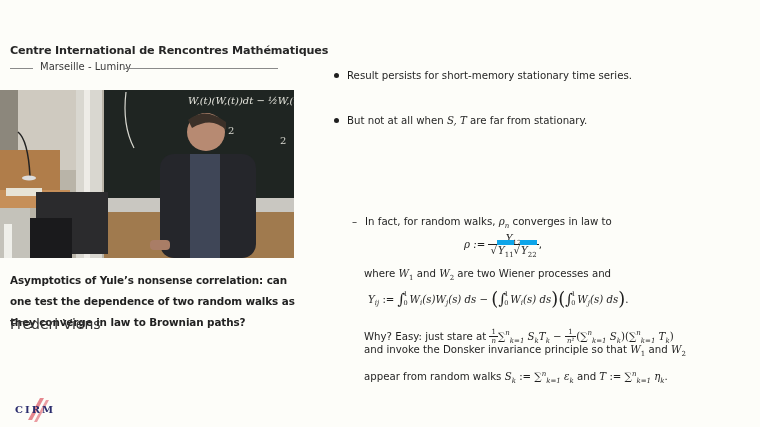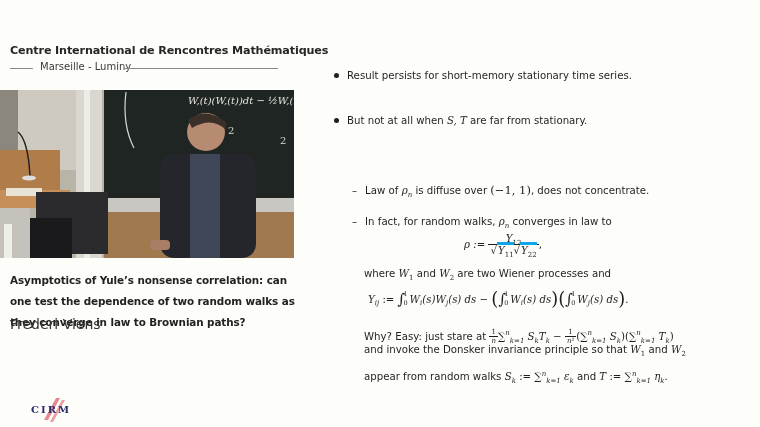--- a/index.html
+++ b/index.html
@@ -31,42 +31,42 @@
   }
   .talk-title {
     position: absolute; left: 10px; top: 270px; width: 285px;
     font-weight: bold; font-size: 10.4px; line-height: 21px; color: #222;
     letter-spacing: -0.1px;
   }
   .speaker {
     position: absolute; left: 10px; top: 316px;
     font-size: 14px; color: #333;
   }
-  .logo { position: absolute; left: 14px; top: 396px; width: 42px; height: 26px; margin-left: 16px; }
+  .logo { position: absolute; left: 14px; top: 396px; width: 42px; height: 26px; }
   
   .slide {
     position: absolute; left: 300px; top: 0; width: 460px; height: 427px;
     font-family: "DejaVu Sans", sans-serif; font-size: 10.2px; color: #1f1f1f;
   }
   .slide .row { position: absolute; white-space: nowrap; }
   .bullet-dot { display: inline-block; width: 5px; height: 5px; border-radius: 50%; background: #1f1f1f; vertical-align: middle; margin-right: 8px; position: relative; top: -1px; }
   .dash { display: inline-block; margin-right: 8px; }
   .m { font-family: "DejaVu Serif", serif; font-style: italic; }
   .mr { font-family: "DejaVu Serif", serif; }
   sub, sup { font-size: 7px; line-height: 0; }
   .frac { display: inline-block; vertical-align: middle; text-align: center; }
   .frac .num { display: block; padding: 0 2px; }
   .frac .den { display: block; border-top: 1px solid #1f1f1f; padding: 0 2px; }
   .frac.small { font-size: 7px; }
   .frac.small .den { border-top-width: 0.8px; }
   .big-paren { font-family: "DejaVu Serif", serif; font-size: 18px; vertical-align: middle; line-height: 1; }
   .int { font-family: "DejaVu Serif", serif; font-size: 15px; vertical-align: middle; font-style: italic; }
   .limits { display: inline-block; vertical-align: middle; font-size: 6.5px; line-height: 9px; margin-left: -2px; margin-right: 2px; font-family: "DejaVu Serif", serif; }
   .limits span { display: block; }
-  .sqrt { border-top: 3px solid #0ea5e9; padding-left: 1px; text-align: center; }
+  .sqrt { border-top: 5px solid #0ea5e9; padding-left: 1px; text-align: center; }
 </style>
 </head>
 <body>
 
 <div class="left">
   <div class="org-title">Centre International de Rencontres Mathématiques</div>
   <div class="org-sub-row">
     <div class="line-l"></div>
     <div class="org-sub">Marseille - Luminy</div>
     <div class="line-r"></div>
@@ -125,23 +125,20 @@
 
   <div class="row" style="left:34px; top:115px;">
     <span class="bullet-dot"></span><span>But not at all when </span><span class="m">S, T</span><span> are far from stationary.</span>
   </div>
 
   <div class="row" style="left:34px; top:70px;">
     <span class="bullet-dot"></span><span>Result persists for short-memory stationary time series.</span>
   </div>
 
 
-  <div class="row" style="left:52px; top:183px;">
-    <span class="dash">–</span><span>Law of </span><span class="m">ρ</span><sub class="m">n</sub><span> is diffuse over </span><span class="mr" style="font-size:11.5px">(−1, 1)</span><span>, does not concentrate.</span>
-  </div>
 
   <div class="row" style="left:52px; top:216px;">
     <span class="dash">–</span><span>In fact, for random walks, </span><span class="m">ρ</span><sub class="m">n</sub><span> converges in law to</span>
   </div>
 
   <div class="row" style="left:164px; top:233px;">
     <span class="m" style="vertical-align:middle">ρ :=</span>
     <span class="frac">
       <span class="num"><span class="m">Y</span><sub class="mr">12</sub></span>
       <span class="den">√<span class="sqrt"><span class="m">Y</span><sub class="mr">11</sub></span>√<span class="sqrt"><span class="m">Y</span><sub class="mr">22</sub></span></span>

